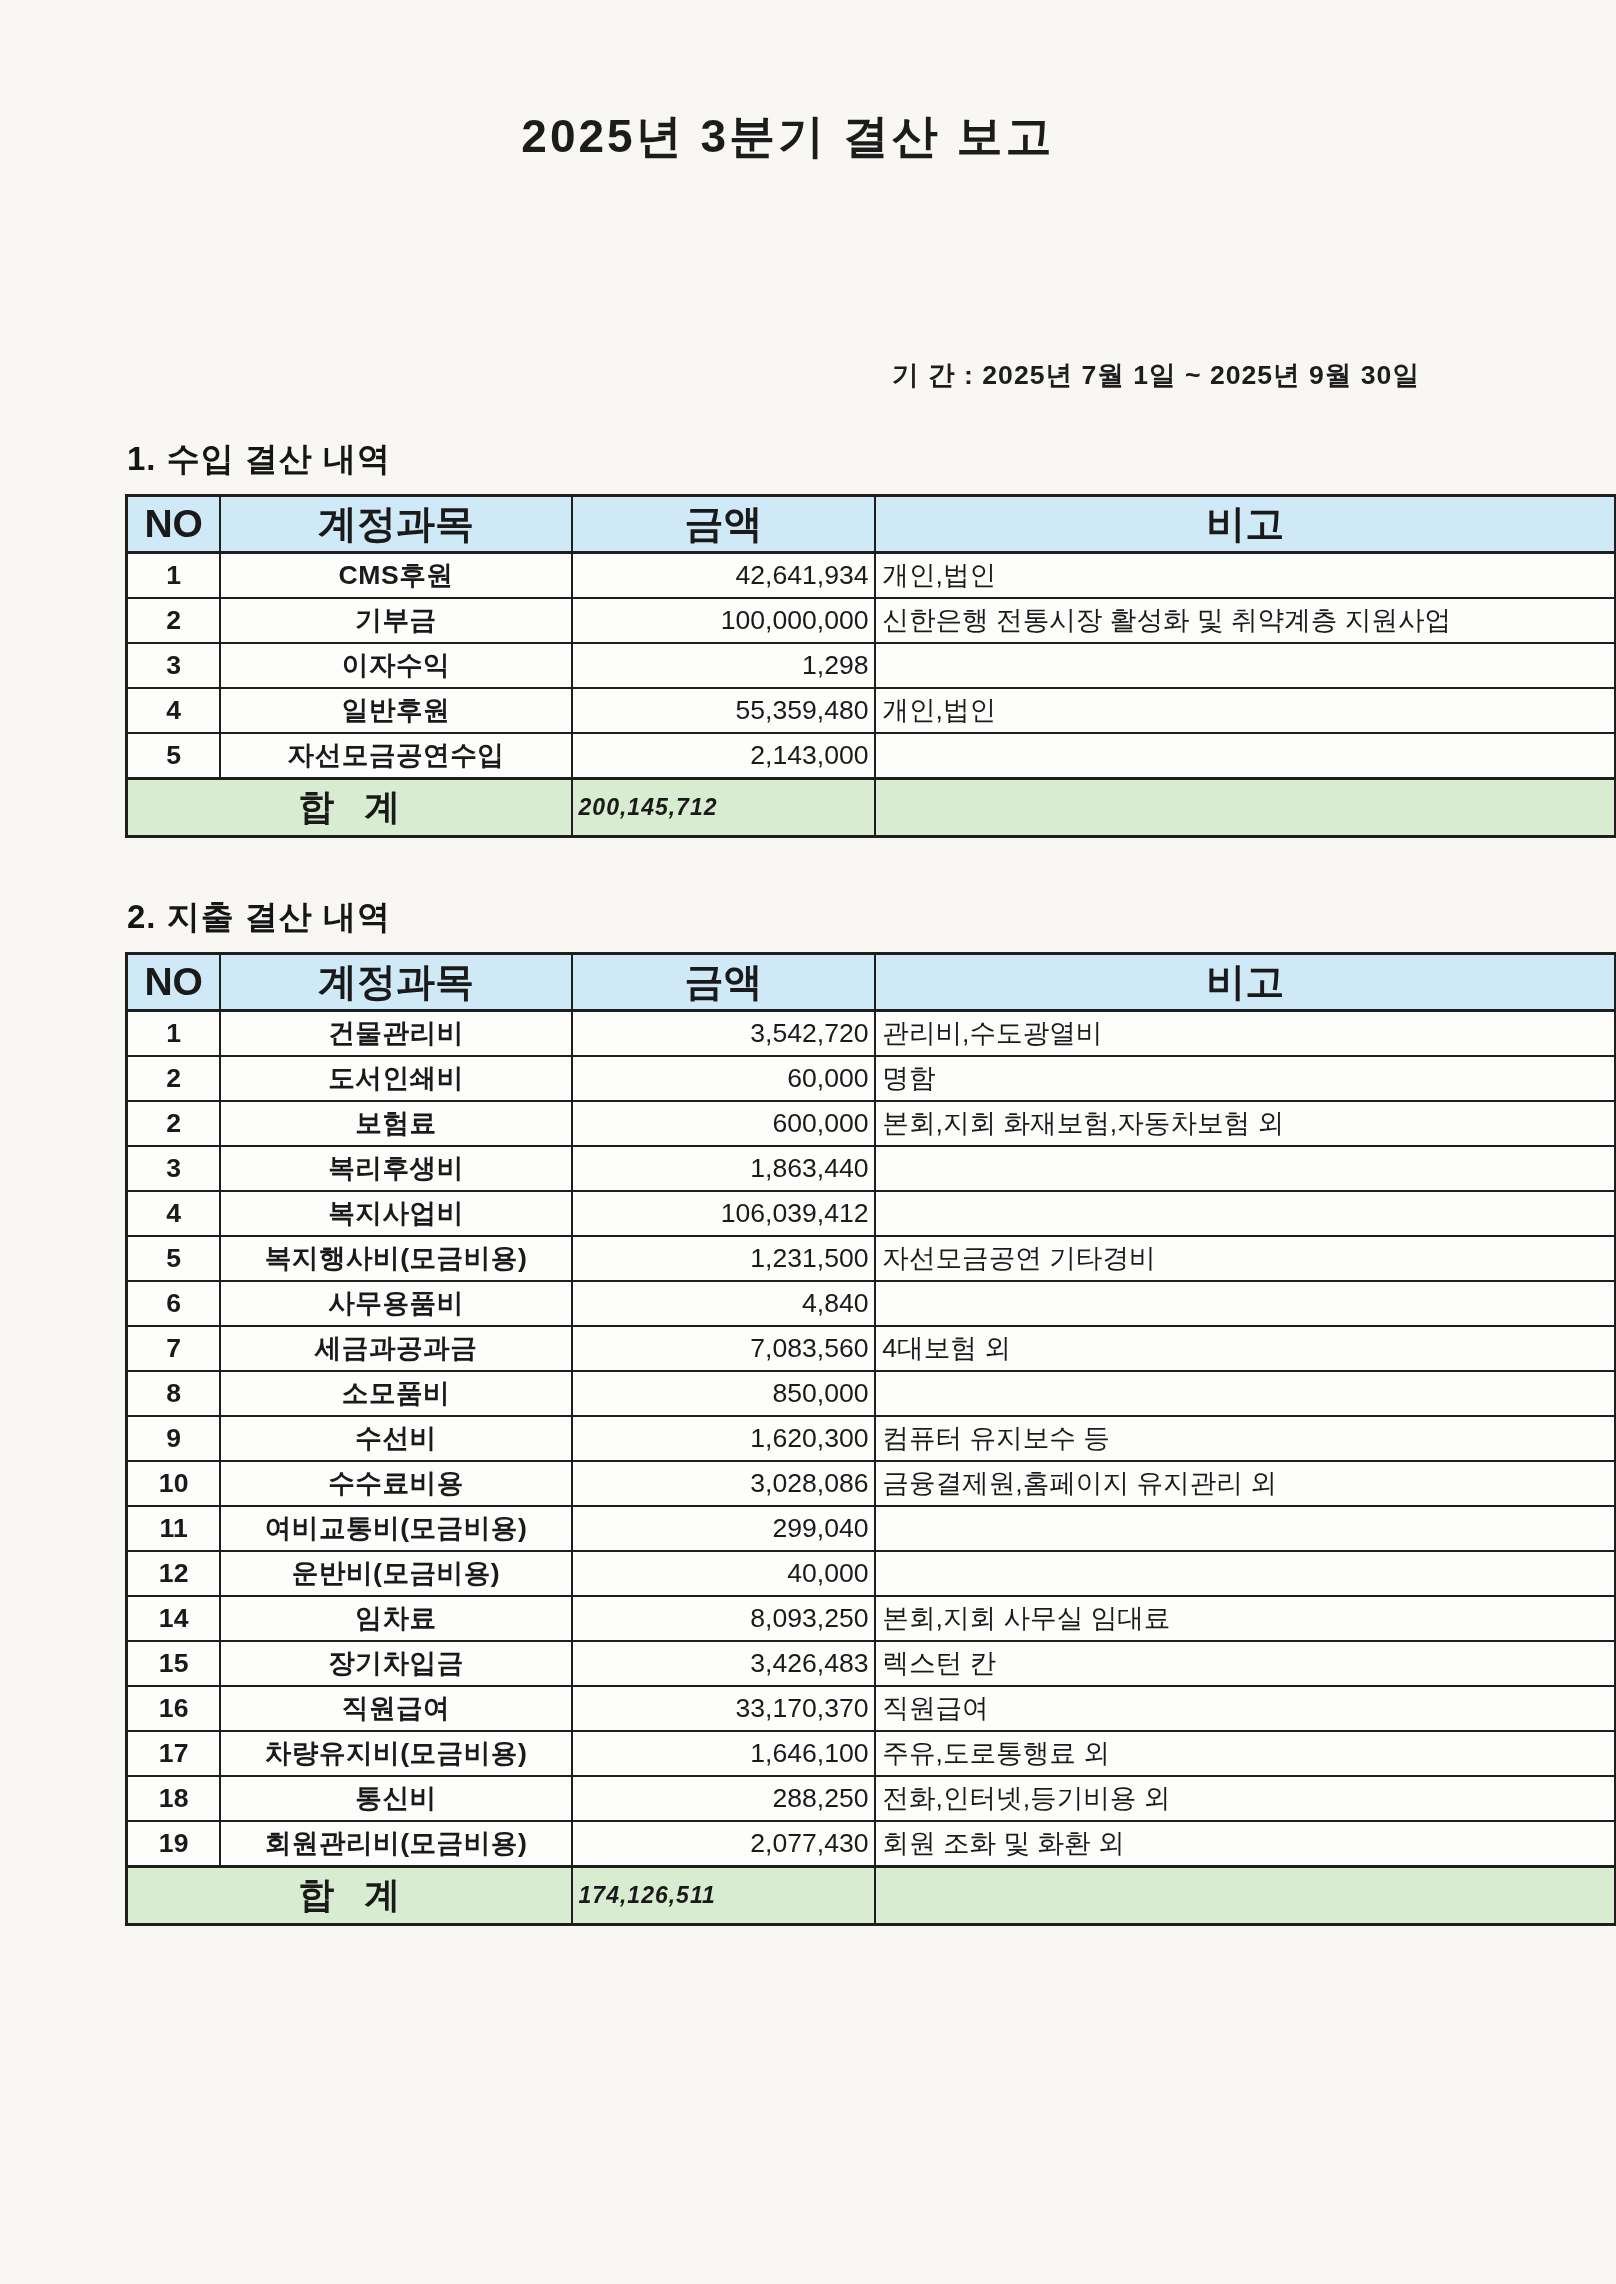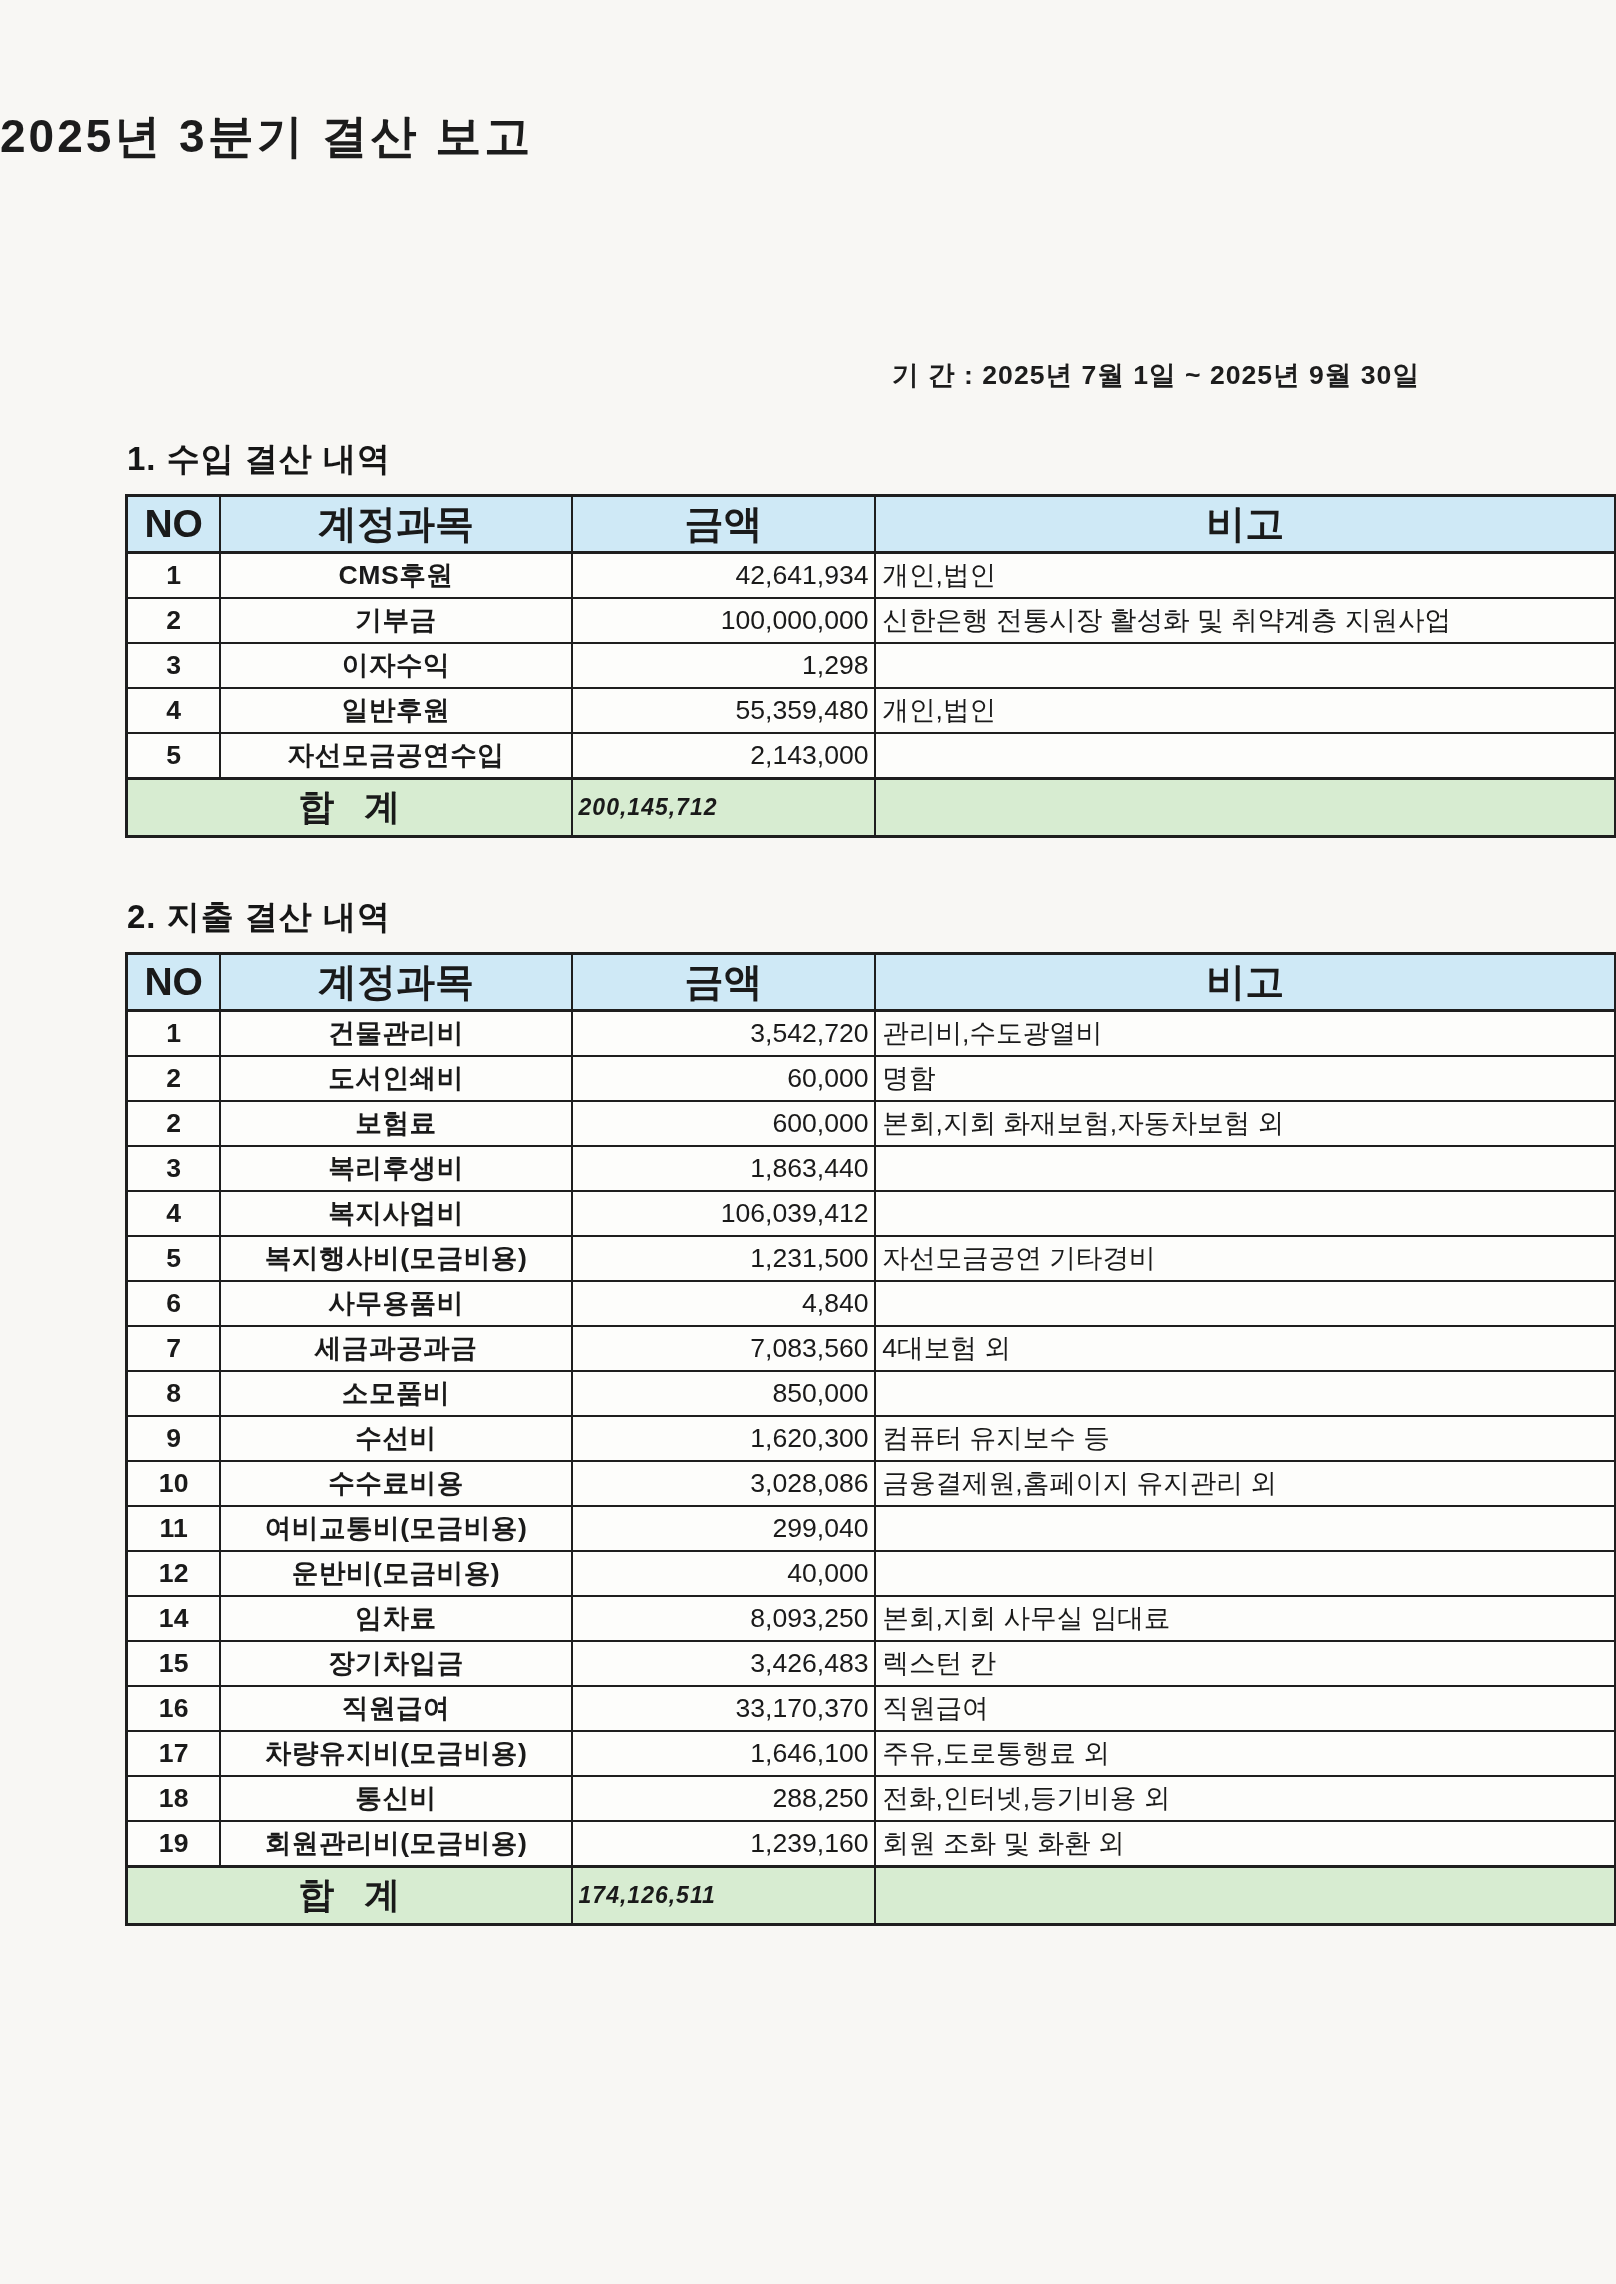--- a/index.html
+++ b/index.html
@@ -14,21 +14,21 @@
     width:1617px;
     height:2284px;
     background:#f8f7f4;
     overflow:hidden;
   }
   .doc-title{
     position:absolute;
     top:106px;
     left:0;
     width:1576px;
-    text-align:left;
+    text-align:center;
     font-size:46px;
     font-weight:bold;
     letter-spacing:3px;
     color:#1c1c1c;
   }
   .period{
     position:absolute;
     top:357px;
     right:197px;
     font-size:26.6px;
@@ -313,21 +313,21 @@
         </tr>
           <tr>
           <td class="cell-no">18</td>
           <td class="cell-account">통신비</td>
           <td class="cell-amount">288,250</td>
           <td class="cell-note">전화,인터넷,등기비용 외</td>
         </tr>
           <tr>
           <td class="cell-no">19</td>
           <td class="cell-account">회원관리비(모금비용)</td>
-          <td class="cell-amount">1,239,160</td>
+          <td class="cell-amount">2,077,430</td>
           <td class="cell-note">회원 조화 및 화환 외</td>
         </tr>
         <tr class="total-row">
           <td class="total-label" colspan="2">합   계</td>
           <td class="total-amount">174,126,511</td>
           <td class="cell-note"></td>
         </tr>
       </tbody>
     </table>
 

